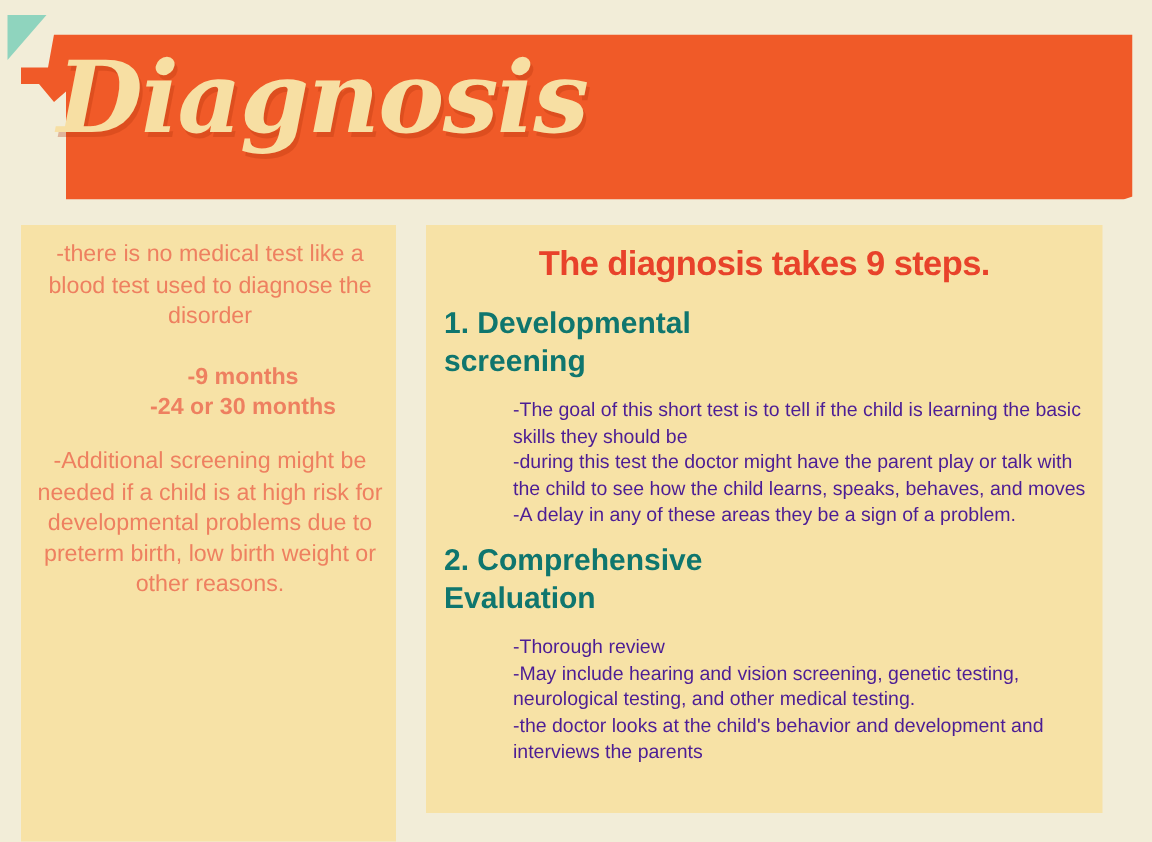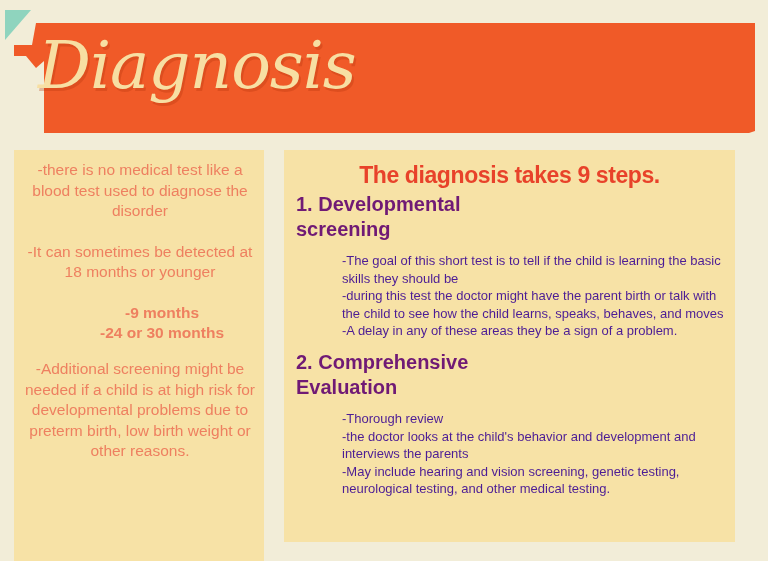--- a/index.html
+++ b/index.html
@@ -39,21 +39,21 @@
     height: 0;
     border-left: 26px solid #8FD4BE;
     border-bottom: 30px solid transparent;
   }
   #banner-title {
     position: absolute;
     left: 24px;
     top: 6px;
     font-family: "DejaVu Serif", serif;
     font-style: italic;
-    font-weight: normal;
+    font-weight: bold;
     font-size: 66px;
     letter-spacing: -1px;
     color: #F7DFA3;
     text-shadow: 2px 3px 0 rgba(180, 52, 14, 0.30);
     white-space: nowrap;
     line-height: 1.12;
   }
 
   
   .panel {
@@ -115,24 +115,24 @@
   }
   .step {
     position: absolute;
     left: 12px;
     right: 10px;
   }
   #step-1 { top: 42px; }
   #step-2 { top: 200px; }
 
   .step-title {
-    color: #701a75;
+    color: #0f766e;
     font-size: 20px;
     line-height: 25px;
-    margin: 0 0 10px 0;
+    margin: 12px 0 10px 0;
     max-width: 215px;
   }
   .step-detail {
     margin: 0;
     padding-left: 46px;
     color: #4c1d95;
     font-size: 13px;
     line-height: 17.5px;
   }
   .step-detail p {
@@ -146,44 +146,43 @@
   <svg id="banner-shape" viewBox="0 0 741 110" preserveAspectRatio="none">
     <path d="M0,22 L18,22 L22,0 L741,0 L741,108 L735,110 L30,110 L30,38 L22,45 L12,33 L0,33 Z" fill="#F05A28"></path>
   </svg>
   <div id="corner-fold"></div>
   <div id="banner-title">Diagnosis</div>
 </div>
 
 <div id="left-panel" class="panel">
   <div id="left-body">
     <p class="blk">-there is no medical test like a blood test used to diagnose the disorder</p>
-    <p class="blk">-It can sometimes be detected at 18 months or younger</p>
       <ul class="sub-list">
           <li>-9 months</li>
           <li>-24 or 30 months</li>
         </ul>
 
     <p></p>
     <p class="blk">-Additional screening might be needed if a child is at high risk for developmental problems due to preterm birth, low birth weight or other reasons.</p>
   </div>
 </div>
 
 <div id="right-panel" class="panel">
   <div id="right-heading">The diagnosis takes 9 steps.</div>
 
   <div class="step" id="step-1">
     <h3 class="step-title">1. Developmental screening</h3>
     <div class="step-detail">
       <p>-The goal of this short test is to tell if the child is learning the basic skills they should be</p>
-      <p>-during this test the doctor might have the parent birth or talk with the child to see how the child learns, speaks, behaves, and moves</p>
+      <p>-during this test the doctor might have the parent play or talk with the child to see how the child learns, speaks, behaves, and moves</p>
       <p>-A delay in any of these areas they be a sign of a problem.</p>
     </div>
   </div>
 
   <div class="step" id="step-2">
     <h3 class="step-title">2. Comprehensive Evaluation</h3>
     <div class="step-detail">
       <p>-Thorough review</p>
+      <p>-May include hearing and vision screening, genetic testing, neurological testing, and other medical testing.</p>
       <p>-the doctor looks at the child's behavior and development and interviews the parents</p>
-      <p>-May include hearing and vision screening, genetic testing, neurological testing, and other medical testing.</p>
     </div>
   </div>
 </div>
 
 </body></html>

